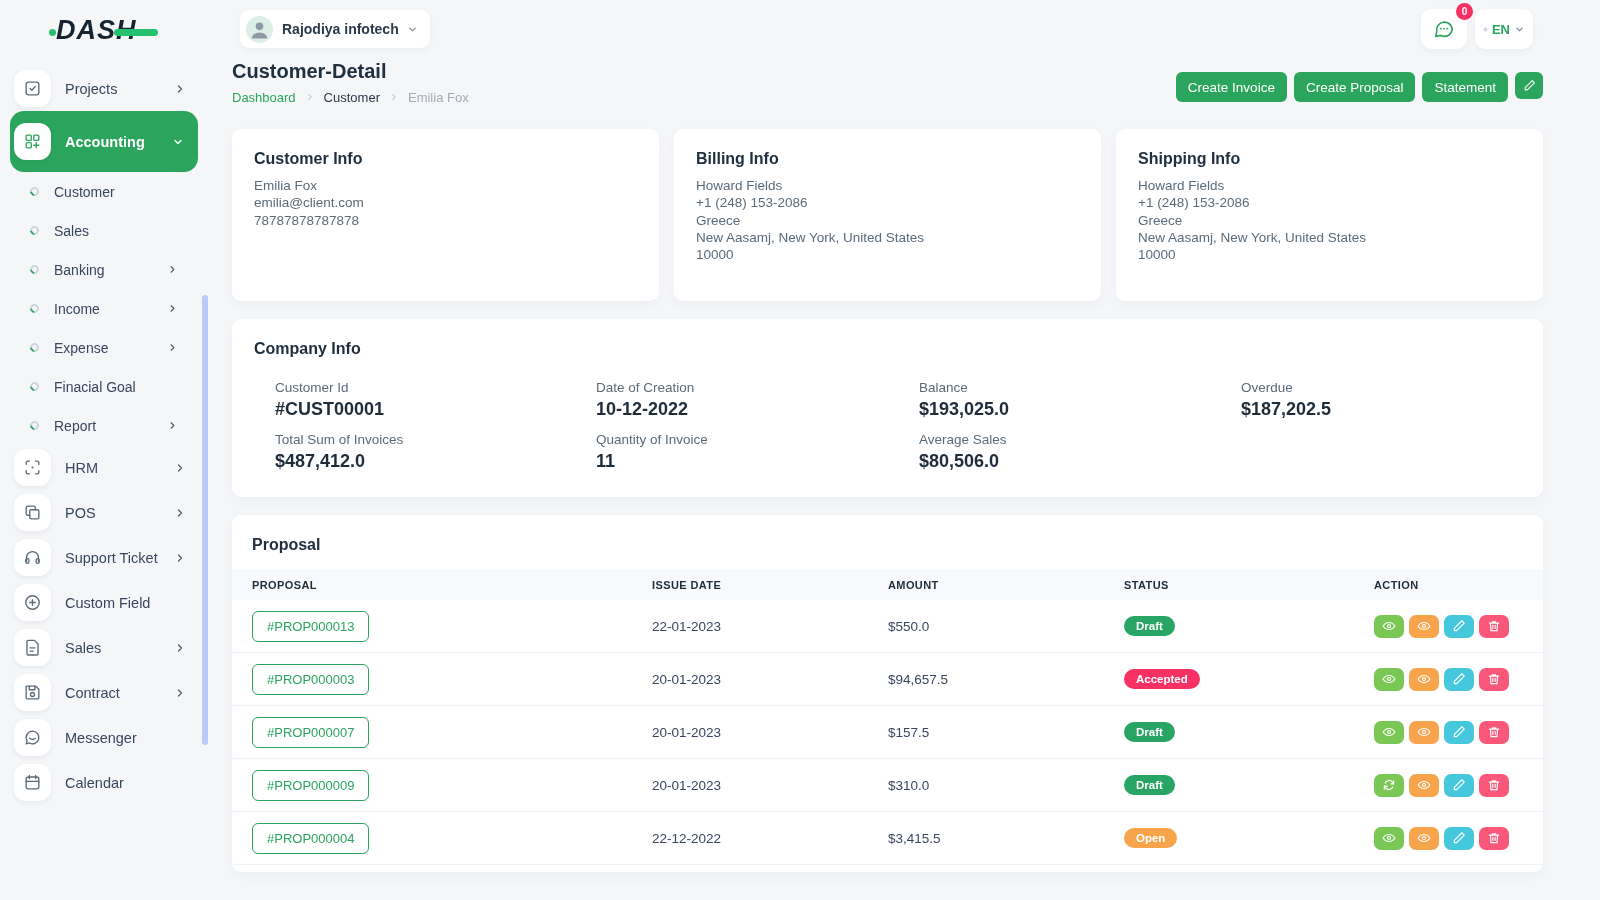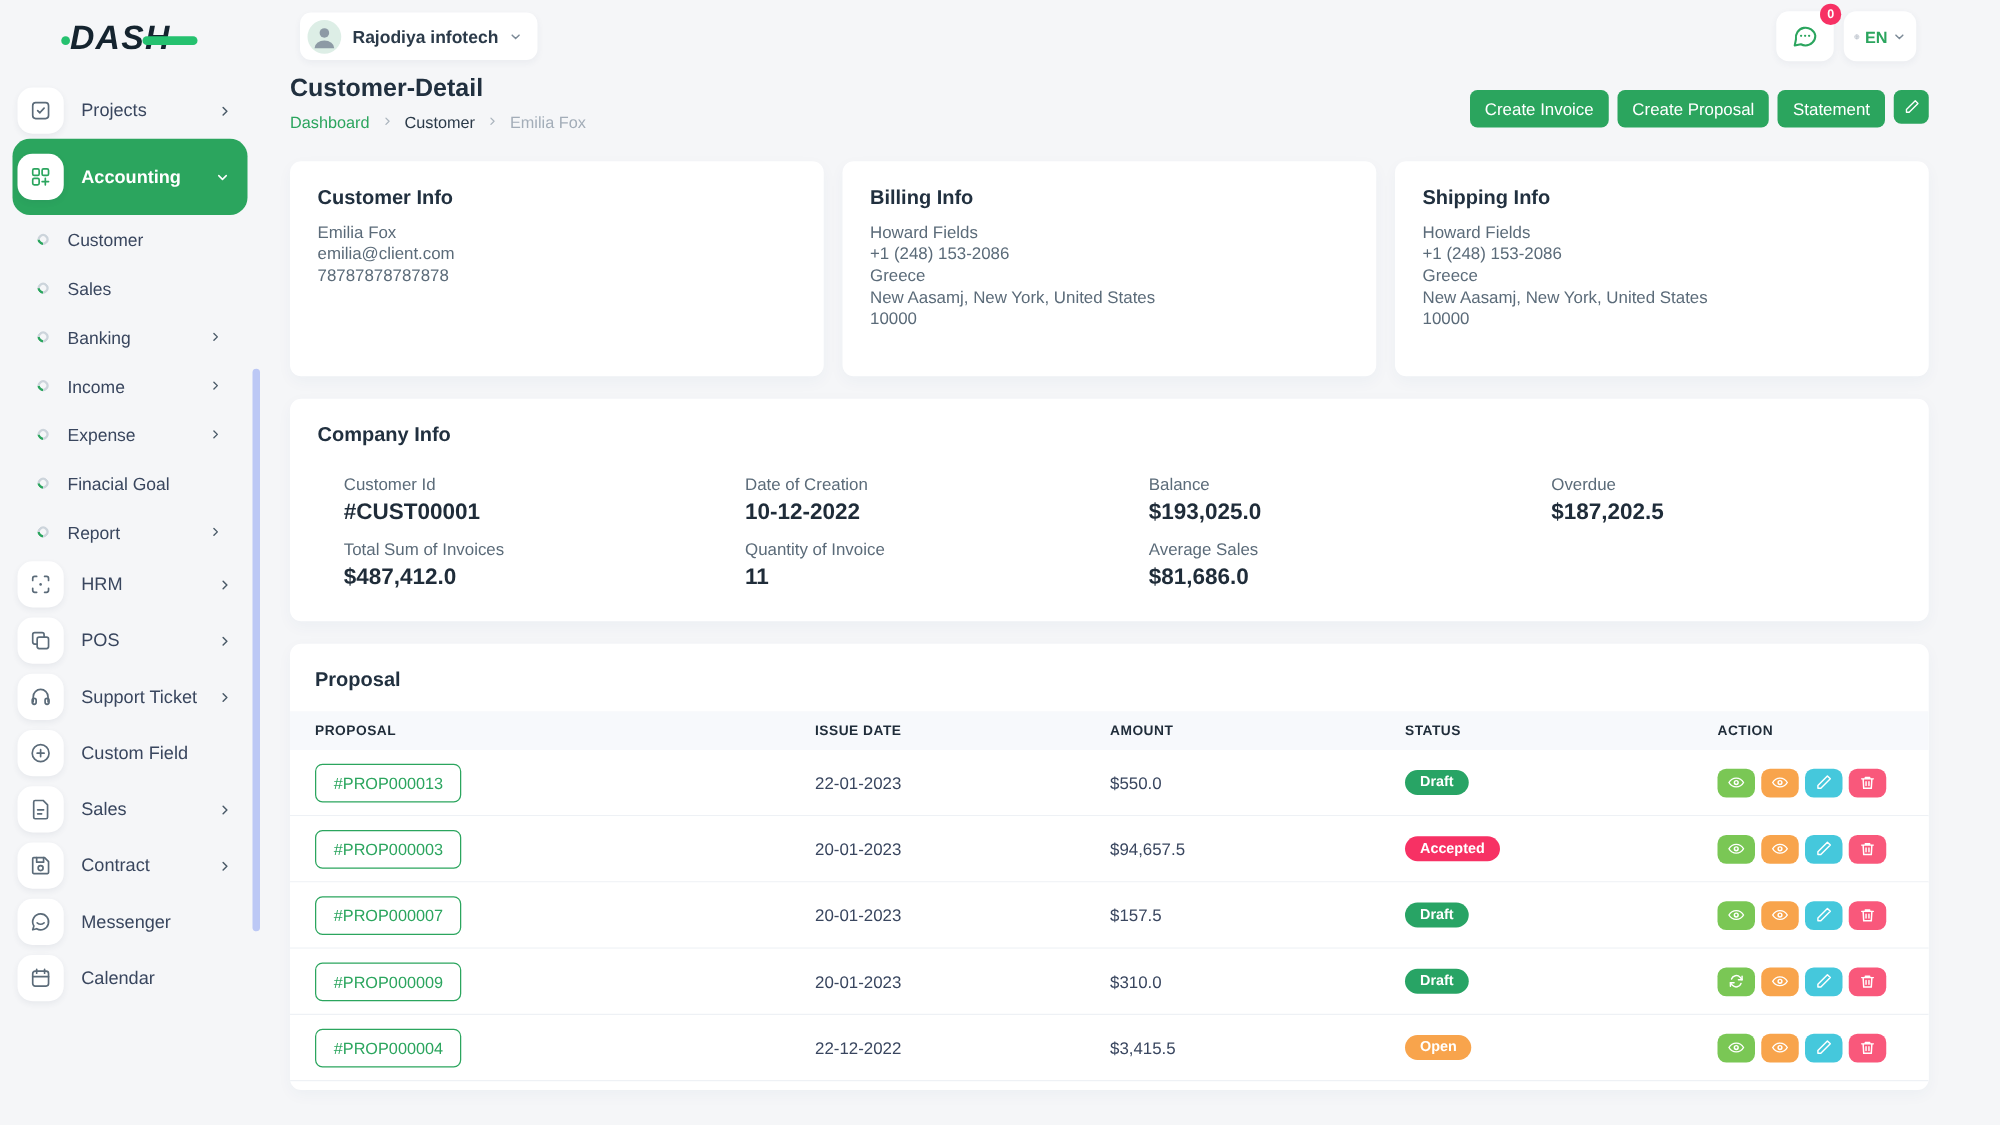--- a/index.html
+++ b/index.html
@@ -437,21 +437,21 @@
       <div>
         <div class="field-label">Total Sum of Invoices</div>
         <div class="field-value">$487,412.0</div>
       </div>
       <div>
         <div class="field-label">Quantity of Invoice</div>
         <div class="field-value">11</div>
       </div>
       <div>
         <div class="field-label">Average Sales</div>
-        <div class="field-value">$81,686.0</div>
+        <div class="field-value">$80,506.0</div>
       </div>
     </div>
   </div>
 
   <div class="card proposal-card">
     <div class="proposal-title">Proposal</div>
     <div class="t-head">
       <div class="c1">PROPOSAL</div>
       <div class="c2">ISSUE DATE</div>
       <div class="c3">AMOUNT</div>

